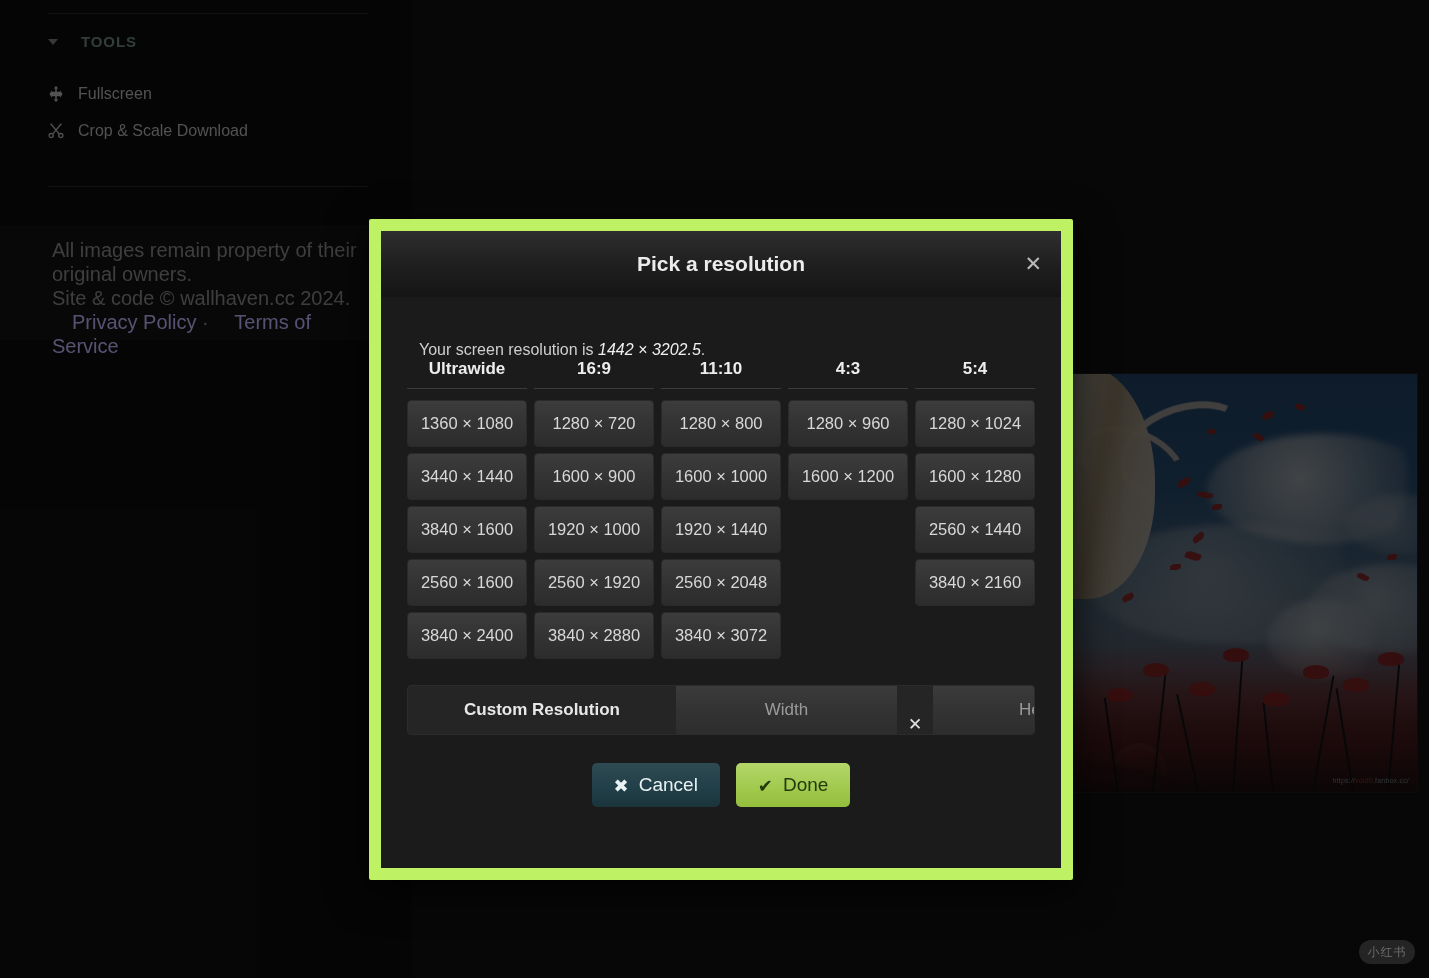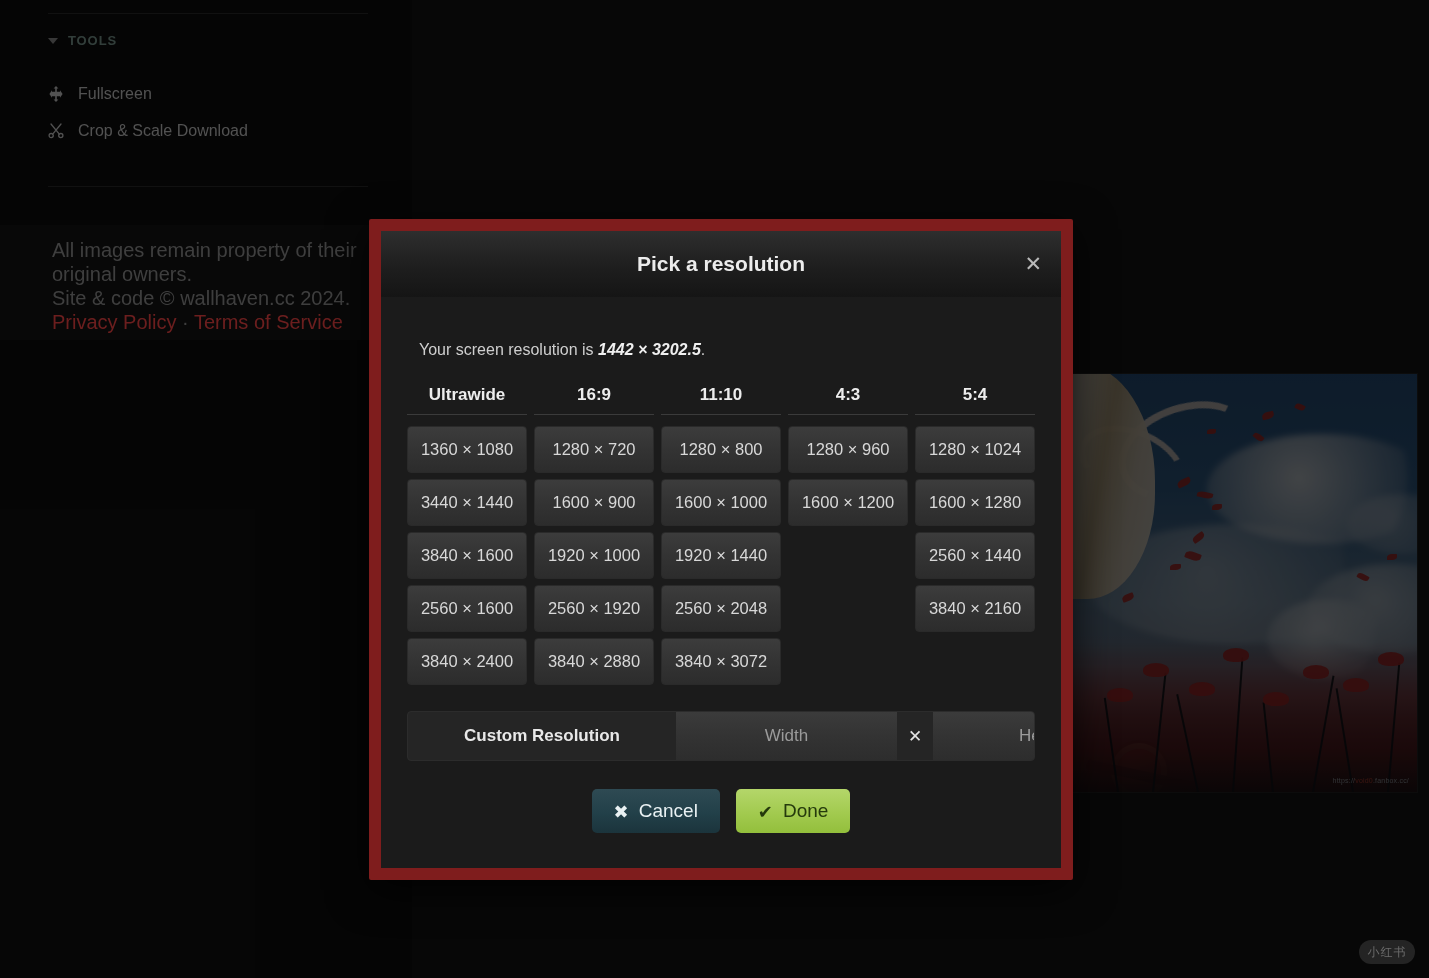--- a/index.html
+++ b/index.html
@@ -74,79 +74,79 @@
     display: flex; align-items: center; justify-content: center;
     font-size: 12px; letter-spacing: 1px;
     font-family: "DejaVu Sans", sans-serif;
   }
 
   
   .sidebar { position: absolute; left: 0; top: 0; width: 412px; height: 978px; background: #0d0d0d; }
   .side-divider { position: absolute; left: 48px; width: 320px; height: 1px; background: #262626; }
   .tools-head {
     position: absolute; left: 48px; top: 33px;
-    display: flex; align-items: center; gap: 10px;
-    color: #6f8a82; font-size: 13px; font-weight: bold; letter-spacing: .9px;
+    display: flex; align-items: center; gap: 23px;
+    color: #6f8a82; font-size: 15px; font-weight: bold; letter-spacing: .9px;
   }
   .caret { width: 0; height: 0; border-left: 5px solid transparent; border-right: 5px solid transparent; border-top: 6px solid #7d7d7d; }
   .tool-item {
     position: absolute; left: 48px;
     display: flex; align-items: center; gap: 14px;
     color: #b5b5b5; font-size: 16px;
   }
   .tool-item .ico { width: 16px; height: 16px; display: inline-flex; align-items: center; justify-content: center; color: #b5b5b5; }
   .footer-block {
     position: absolute; left: 0; top: 225px; width: 412px; height: 115px;
     background: #121212;
   }
   .footer-text {
     position: absolute; left: 52px; top: 238px; width: 320px;
     color: #8b8b8b; font-size: 20px; line-height: 24px;
   }
-  .footer-text a { color: #ef4444; text-decoration: none; }
+  .footer-text a { color: #c4b5fd; text-decoration: none; margin-left: 20px; }
 
   
   .overlay { position: absolute; inset: 0; background: rgba(0,0,0,.55); }
   .modal {
     position: absolute; left: 369px; top: 219px; width: 704px; height: 661px;
-    background: #7f1d1d; padding: 12px; border-radius: 2px;
+    background: #bef264; padding: 12px; border-radius: 2px;
     box-shadow: 0 10px 40px rgba(0,0,0,.75);
   }
   .modal-inner { width: 100%; height: 100%; background: #1b1b1b; position: relative; }
   .modal-header {
     height: 66px; position: relative;
     background: linear-gradient(#2e2e2e 0%, #1e1e1e 55%, #151515 100%);
     display: flex; align-items: center; justify-content: center;
   }
   .modal-title { color: #ececec; font-size: 21px; font-weight: bold; }
   .modal-close {
     position: absolute; right: 19px; top: 50%; transform: translateY(-50%);
     color: #b9b9b9; font-size: 21px; line-height: 1; cursor: pointer;
     font-family: "DejaVu Sans", sans-serif;
   }
   .modal-body { padding: 26px 26px 0 26px; }
   .screen-res { color: #cfcfcf; font-size: 16px; margin: 18px 0 0 12px; }
-  .screen-res b { color: #f0f0f0; font-style: italic; font-weight: bold; }
-
-  .res-grid { margin-top: 26px; display: grid; grid-template-columns: repeat(5, 1fr); gap: 6px 7px; }
+  .screen-res b { color: #f0f0f0; font-style: italic; font-weight: normal; }
+
+  .res-grid { display: grid; grid-template-columns: repeat(5, 1fr); gap: 6px 7px; }
   .col-head {
     text-align: center; color: #ededed; font-size: 17px; font-weight: bold;
     padding-bottom: 9px; border-bottom: 1px solid #3b3b3b; margin-bottom: 5px;
   }
   .res-btn {
     height: 47px; border-radius: 4px;
     background: linear-gradient(#3c3c3c 0%, #343434 45%, #2c2c2c 100%);
     color: #d8d8d8; font-size: 16.5px;
     display: flex; align-items: center; justify-content: center;
     border: 1px solid #2a2a2a; cursor: pointer; white-space: nowrap;
   }
   .res-btn.empty { background: none; border: none; cursor: default; }
 
   .custom-row {
-    margin-top: 26px; display: flex; align-items: center;
+    margin-top: 26px; display: flex; align-items: flex-end;
     border-radius: 4px; background: #252525; overflow: hidden; border: 1px solid #2c2c2c;
   }
   .custom-label {
     flex: 0 0 268px; display: flex; align-items: center; justify-content: center;
     color: #e8e8e8; font-size: 17px; font-weight: bold; height: 48px;
   }
   .custom-input {
     flex: 1; height: 48px; border: none; outline: none;
     background: linear-gradient(#3b3b3b 0%, #333 50%, #2d2d2d 100%);
     color: #d8d8d8; font-size: 17px; text-align: center;

